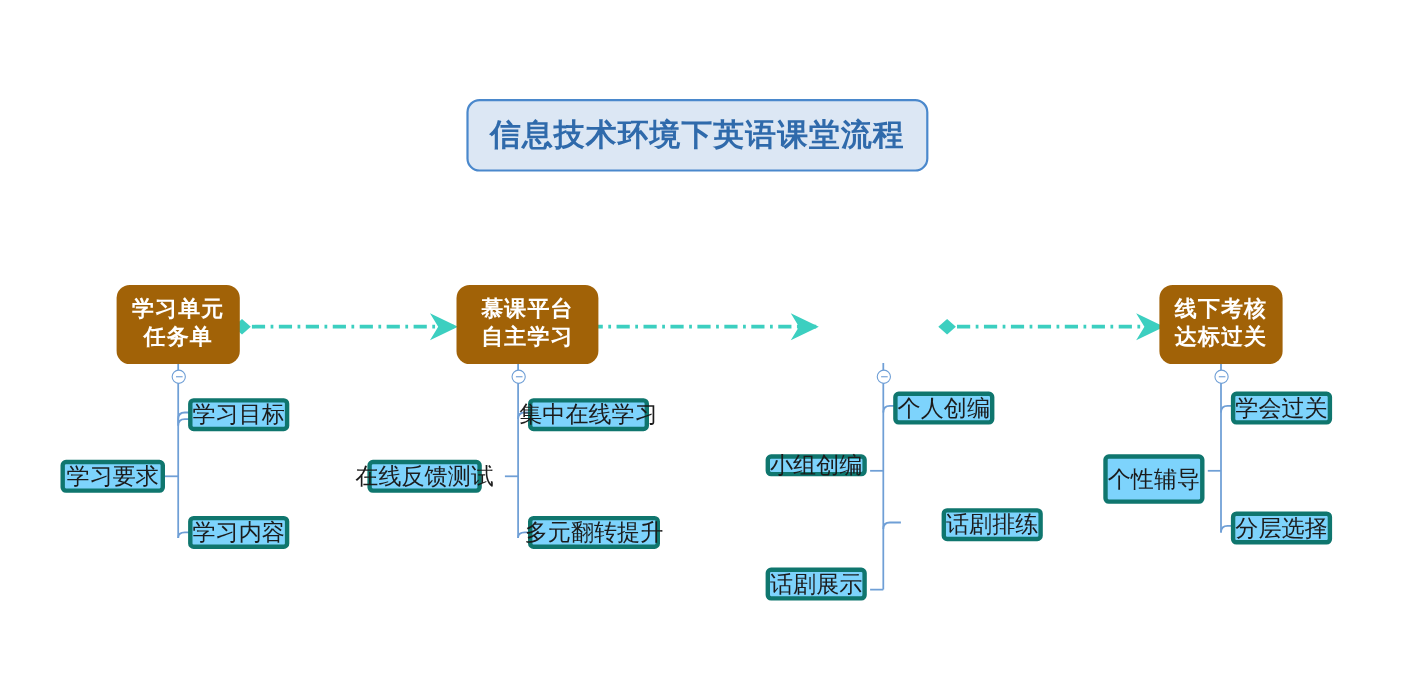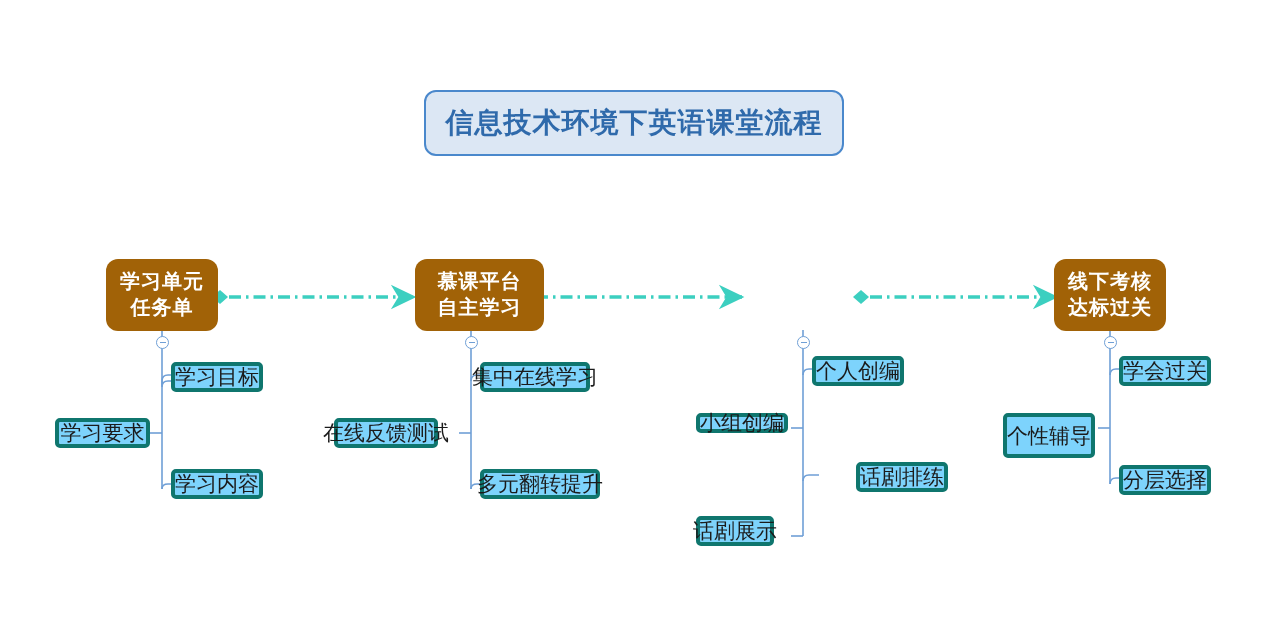--- a/index.html
+++ b/index.html
@@ -197,21 +197,21 @@
 
   <div class="leaf-node" style="left:812px; top:356px; width:92px; height:30px;">
     <span>个人创编</span>
   </div>
   <div class="leaf-node" style="left:696px; top:413px; width:92px; height:20px;">
     <span>小组创编</span>
   </div>
   <div class="leaf-node" style="left:812px; top:462px; width:92px; height:30px;margin-left:44px;">
     <span>话剧排练</span>
   </div>
-  <div class="leaf-node" style="left:696px; top:516px; width:78px; height:30px;">
+  <div class="leaf-node" style="left:696px; top:516px; width:92px; height:30px;">
     <span>话剧展示</span>
   </div>
 
   <div class="stage-node" style="left:1054px; top:259px; width:112px; height:72px;">
     <span>线下考核</span>
     <span>达标过关</span>
   </div>
   <div class="collapse-toggle" style="left:1104px; top:336px;"></div>
 
   <div class="leaf-node" style="left:1119px; top:356px; width:92px; height:30px;">

